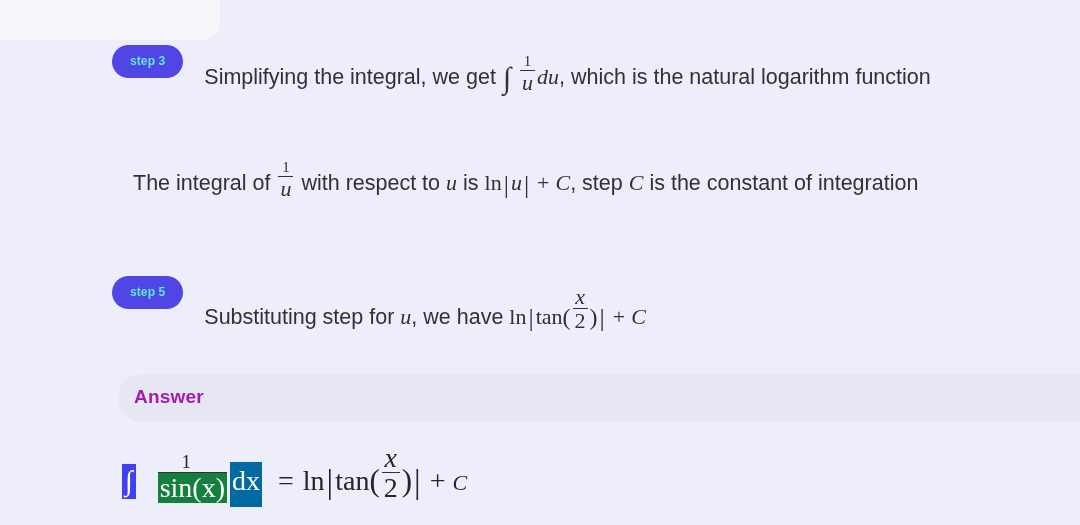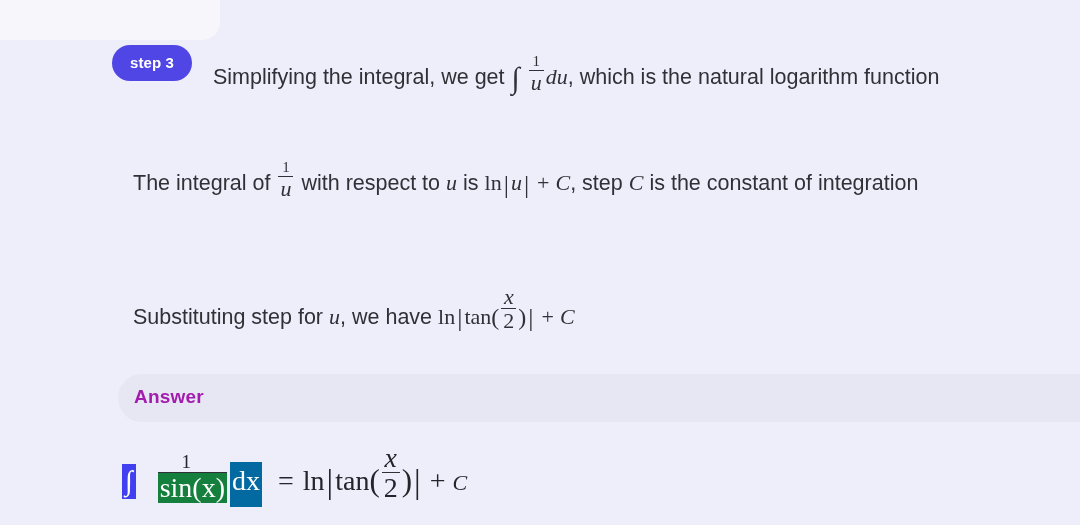--- a/index.html
+++ b/index.html
@@ -39,22 +39,22 @@
     align-items: flex-start;
     padding-left: 112px;
   }
   .step-row.r1 { margin-top: 43px; }
   .step-row.r2 { margin-top: 54px; }
   .step-row.r3 { margin-top: 72px; }
 
   .step-badge {
     flex: 0 0 auto;
     background: #4f46e5;
-    color: #ffffff;
-    font-size: 15px;
+    color: #5eead4;
+    font-size: 12px;
     font-weight: bold;
     line-height: 1;
     padding: 10px 18px 11px 18px;
     border-radius: 999px;
     letter-spacing: 0.1px;
     white-space: nowrap;
     margin-top: 2px;
   }
 
   .step-text {
@@ -215,20 +215,21 @@
       <span>is</span>
       <span class="mop">ln</span><span class="abs">|</span><span class="mi">u</span><span class="abs">|</span>
       <span class="mop">+</span>
       <span class="math">C</span><span>, step</span>
       <span class="math">C</span>
       <span>is the constant of integration</span>
     </div>
   </div>
 
   <div class="step-row r3">
+    <span class="step-badge">step 5</span>
     <div class="step-text">
       <span>Substituting step for</span>
       <span class="mi">u</span><span>, we have</span>
       <span class="mop">ln</span><span class="abs">|</span><span class="mop">tan</span><span class="paren">(</span><span class="frac small">
         <span class="num mi">x</span>
         <span class="den mop">2</span>
       </span><span class="paren">)</span><span class="abs">|</span>
       <span class="mop">+</span>
       <span class="math">C</span>
     </div>

